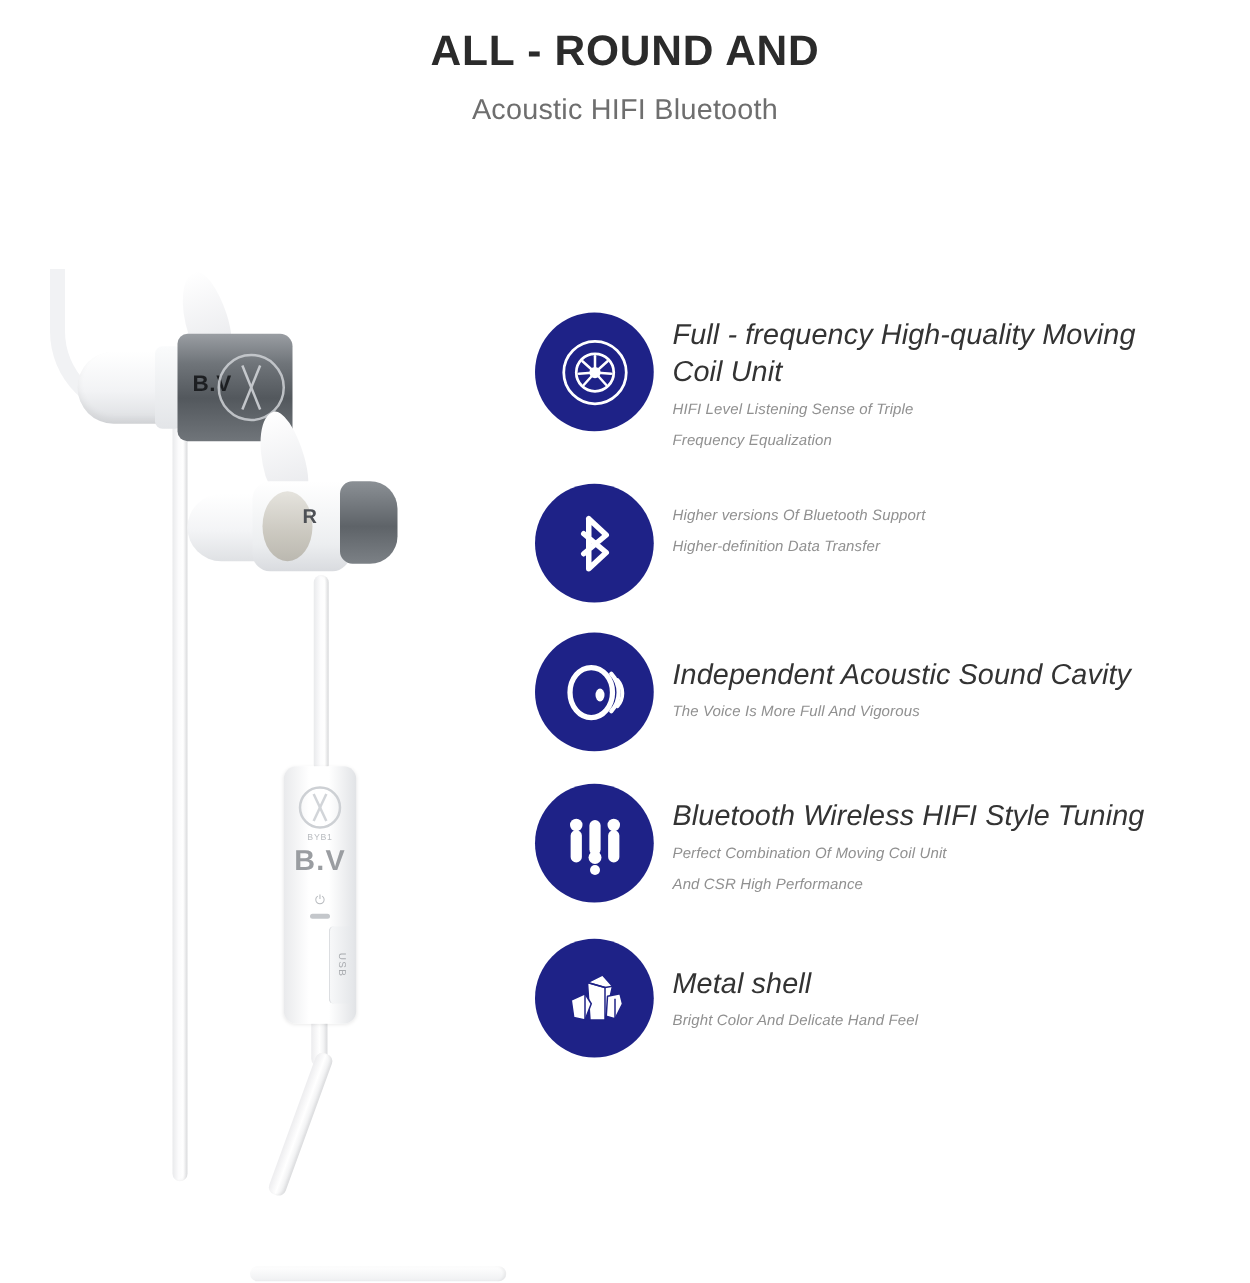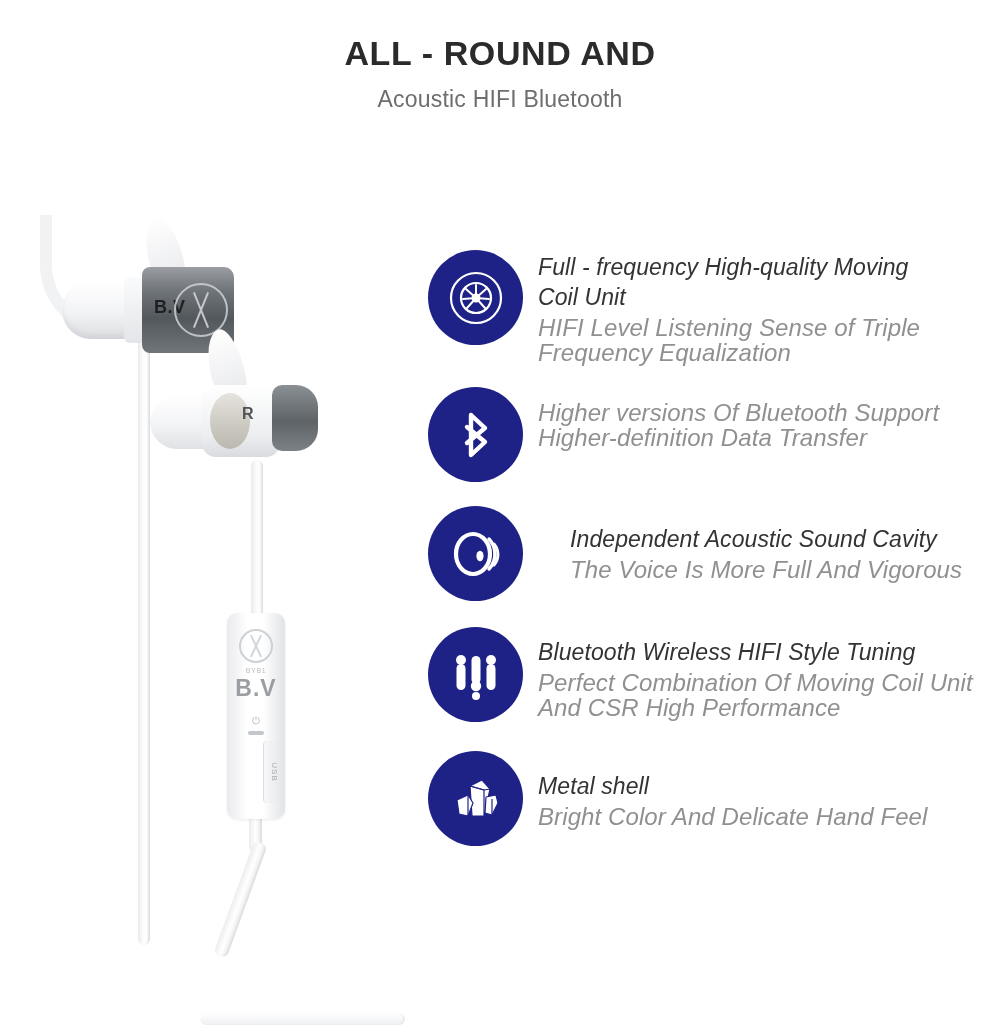--- a/index.html
+++ b/index.html
@@ -13,21 +13,21 @@
   .page {
     position: relative;
     width: 1000px;
     height: 1026px;
     background: #ffffff;
   }
 
   
   .header {
     position: absolute;
-    top: 30px;
+    top: 18px;
     left: 0;
     width: 1000px;
     text-align: center;
   }
   .title-line {
     font-size: 34px;
     font-weight: 700;
     color: #2b2b2b;
     letter-spacing: 0.6px;
     line-height: 46px;
@@ -322,29 +322,29 @@
   }
   .feature .f-title {
     font-size: 23px;
     color: #333333;
     line-height: 30px;
     letter-spacing: 0.1px;
     white-space: pre-line;
   }
   .feature .f-desc {
     margin-top: 3px;
-    font-size: 24px;
+    font-size: 12px;
     color: #909090;
     line-height: 25px;
     letter-spacing: 0.1px;
     white-space: pre-line;
   }
   .feature.f1 { margin-bottom: 22px; }
   .feature.f2 { margin-bottom: 24px; }
-  .feature.f3 { margin-bottom: 26px; gap: 32px; }
+  .feature.f3 { margin-bottom: 26px; }
   .feature.f4 { margin-bottom: 29px; }
   .feature.f2 .texts, .feature.f4 .texts { padding-top: 10px; }
   .feature.f3 .texts { padding-top: 18px; }
   .feature.f5 .texts { padding-top: 20px; }
 </style>
 </head>
 <body>
 
 <div class="page">
 

